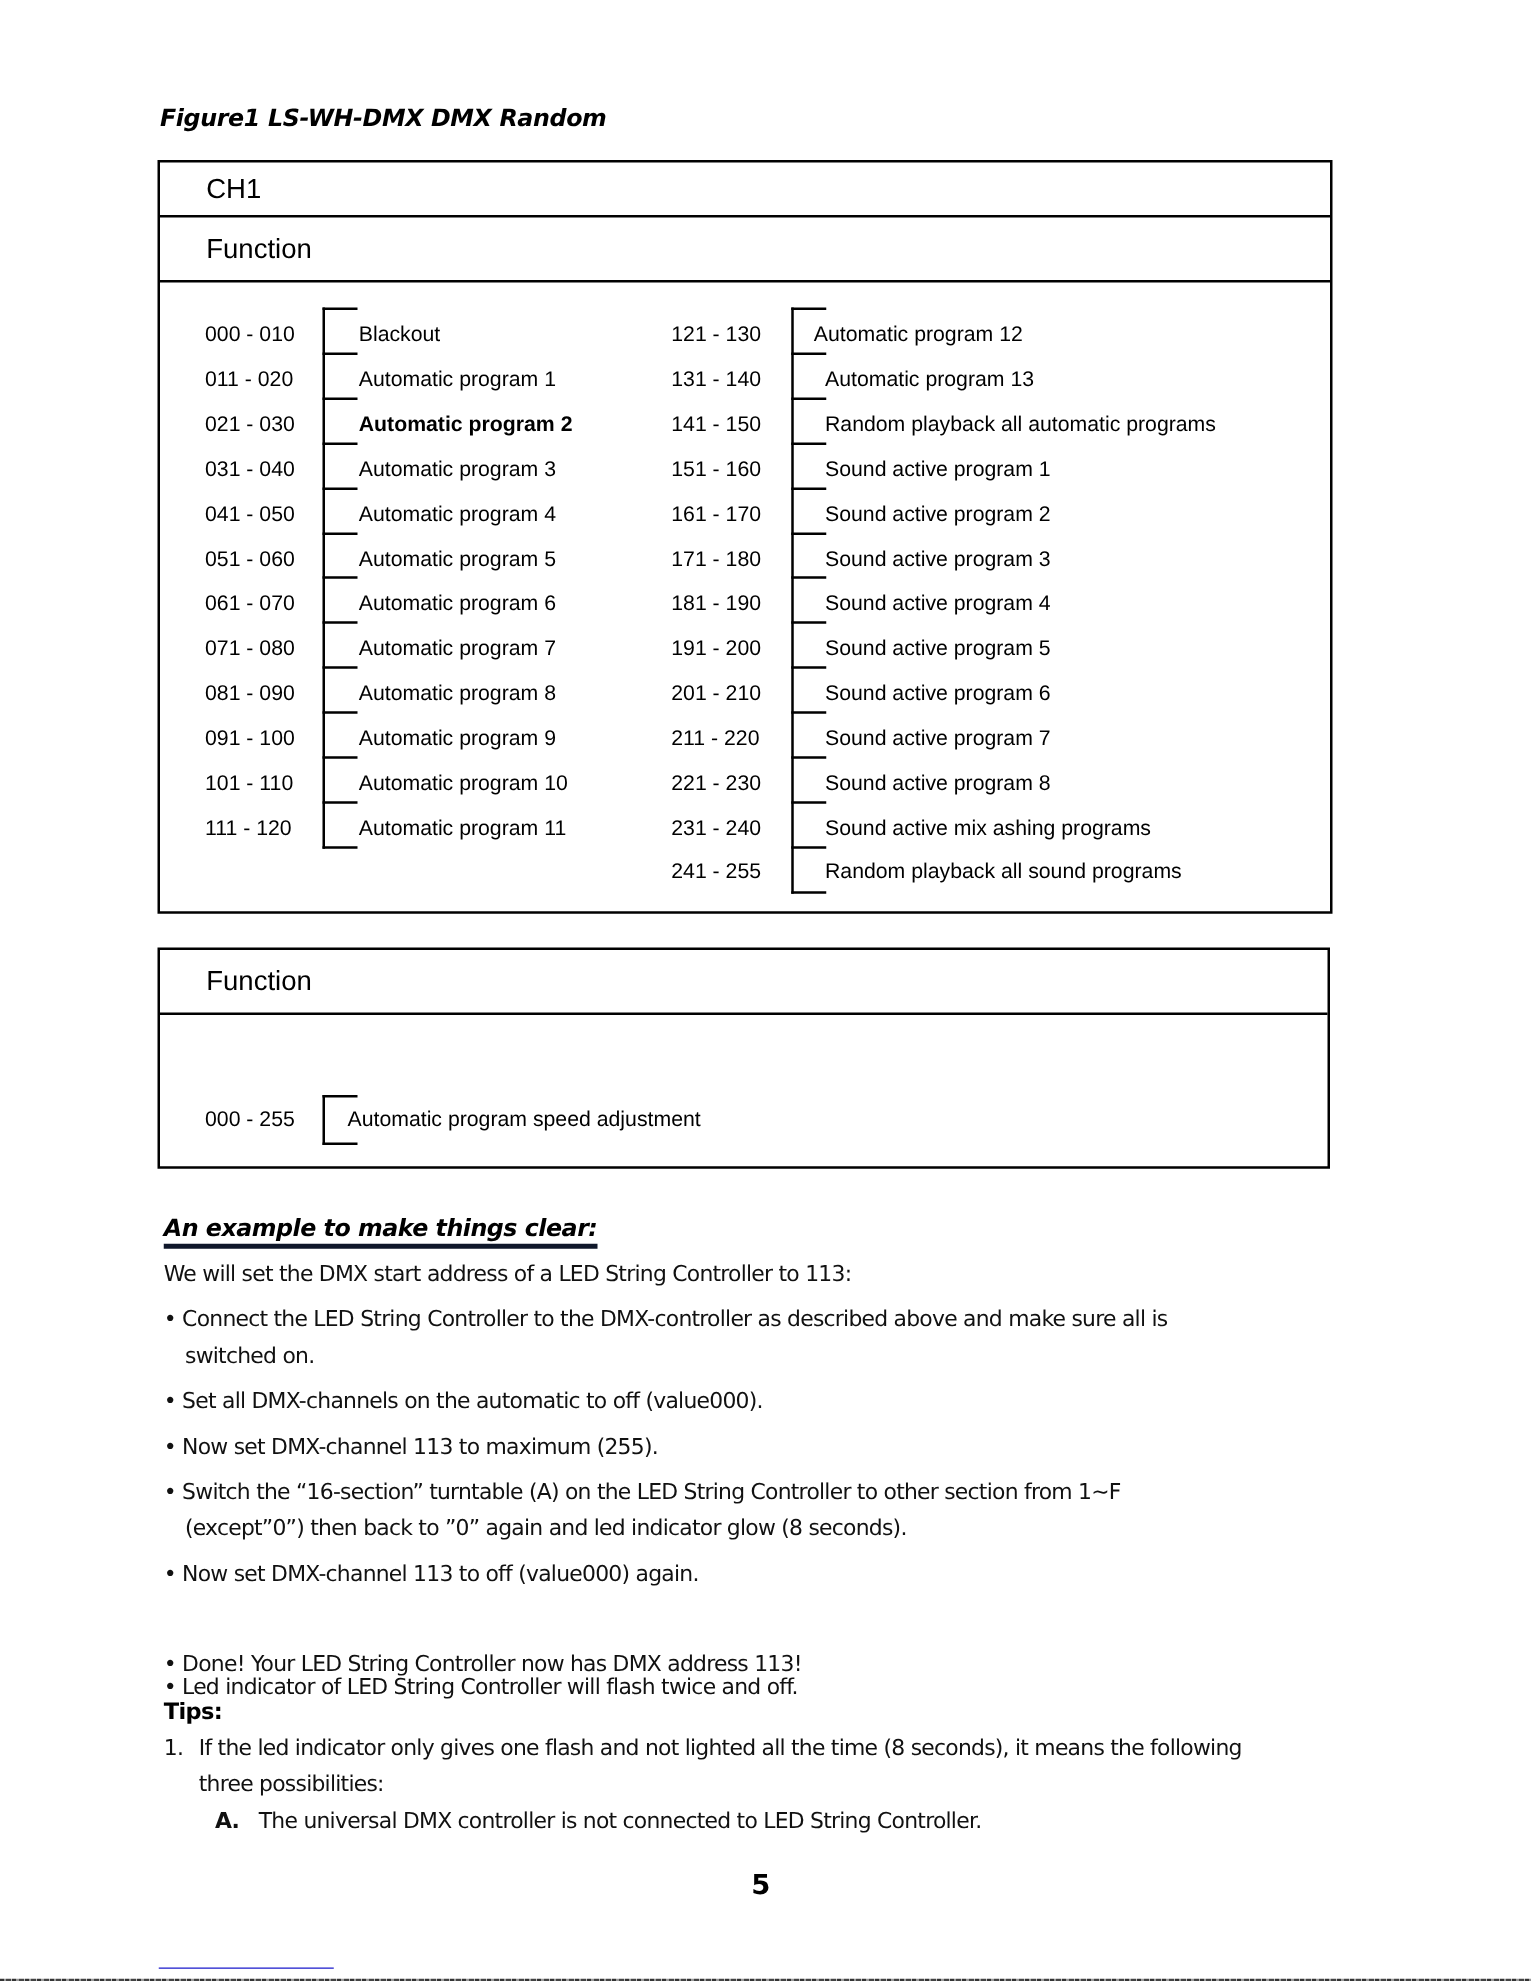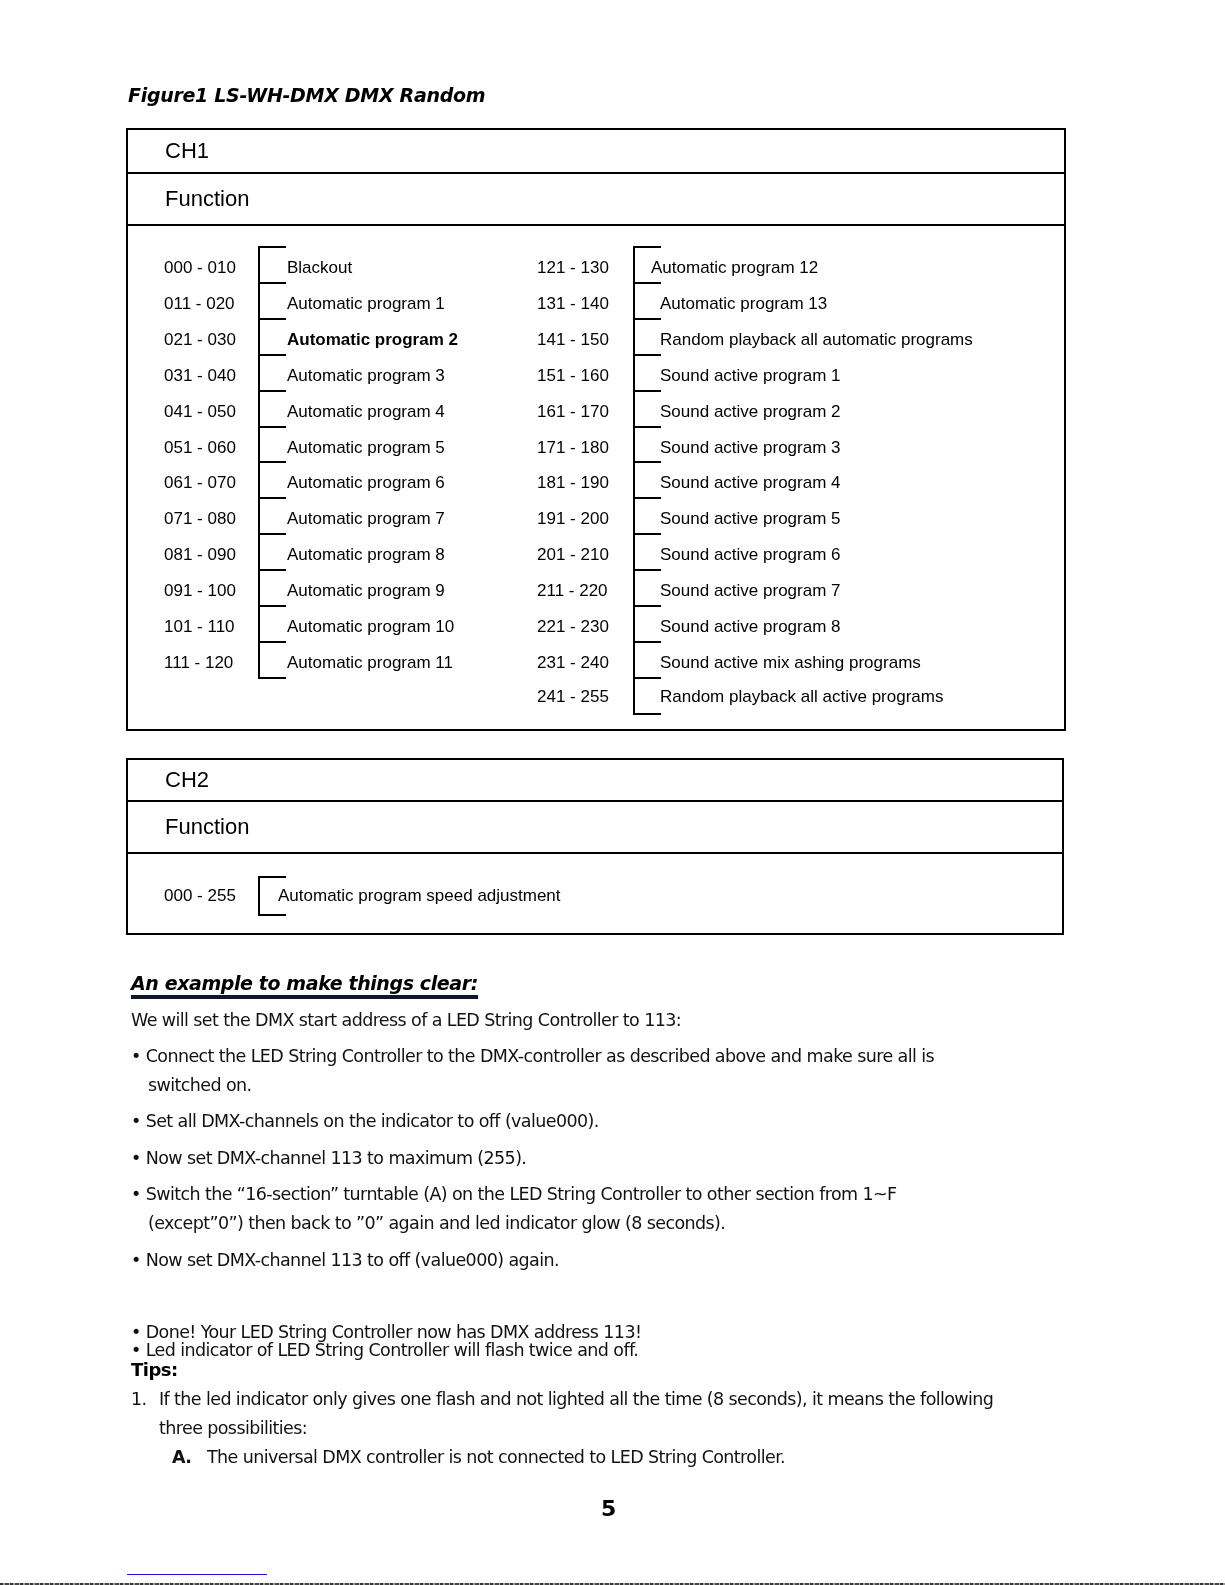--- a/index.html
+++ b/index.html
@@ -104,46 +104,43 @@
       <div class="desc" style="left: 532px; top: 283.3px;">Sound active program 5</div>
       <div class="range" style="left: 409px; top: 319.2px;">201 - 210</div>
       <div class="desc" style="left: 532px; top: 319.2px;">Sound active program 6</div>
       <div class="range" style="left: 409px; top: 355.1px;">211 - 220</div>
       <div class="desc" style="left: 532px; top: 355.1px;">Sound active program 7</div>
       <div class="range" style="left: 409px; top: 391px;">221 - 230</div>
       <div class="desc" style="left: 532px; top: 391px;">Sound active program 8</div>
       <div class="range" style="left: 409px; top: 426.9px;">231 - 240</div>
       <div class="desc" style="left: 532px; top: 426.9px;">Sound active mix ashing programs</div>
       <div class="range" style="left: 409px; top: 460.8px;">241 - 255</div>
-      <div class="desc" style="left: 532px; top: 460.8px;">Random playback all active programs</div>
+      <div class="desc" style="left: 532px; top: 460.8px;">Random playback all sound programs</div>
     </div>
 </div>
 
 <div class="box ch2">
-  <div class="hdr" style="height:42px;">
-    <span>CH2</span>
-  </div>
   <div class="hdr" style="height:52px;">
     <span>Function</span>
   </div>
   <div id="ch2-body" style="position:absolute; left:0; top:94px; width:100%; height:79px;">
       <div class="range" style="left: 36px; top: 32px;">000 - 255</div>
       <div class="bracket-v" style="left: 130px; top: 22px; height: 40px;"></div>
       <div class="bracket-h" style="left: 130px; width: 28px; top: 22px;"></div>
       <div class="bracket-h" style="left: 130px; width: 28px; top: 60px;"></div>
       <div class="desc" style="left: 150px; top: 32px;">Automatic program speed adjustment</div>
     </div>
 </div>
 
 <div class="section-heading">An example to make things clear:</div>
 <div class="para" style="left:131px; top:1010px;">We will set the DMX start address of a LED String Controller to 113:</div>
 <div id="bullets">
     <div class="para" style="left: 131px; top: 1046px;">• Connect the LED String Controller to the DMX-controller as described above and make sure all is</div>
     <div class="para" style="left: 148px; top: 1075px;">switched on.</div>
-    <div class="para" style="left: 131px; top: 1111px;">• Set all DMX-channels on the indicator to off (value000).</div>
+    <div class="para" style="left: 131px; top: 1111px;">• Set all DMX-channels on the automatic to off (value000).</div>
     <div class="para" style="left: 131px; top: 1148px;">• Now set DMX-channel 113 to maximum (255).</div>
     <div class="para" style="left: 131px; top: 1184px;">• Switch the “16-section” turntable (A) on the LED String Controller to other section from 1~F</div>
     <div class="para" style="left: 148px; top: 1213px;">(except”0”) then back to ”0” again and led indicator glow (8 seconds).</div>
     <div class="para" style="left: 131px; top: 1250px;">• Now set DMX-channel 113 to off (value000) again.</div>
     <div class="para" style="left: 131px; top: 1340px;">• Led indicator of LED String Controller will flash twice and off.</div>
     <div class="para" style="left: 131px; top: 1322px;">• Done! Your LED String Controller now has DMX address 113!</div>
   </div>
 
 <div class="tips">Tips:</div>
 <div class="para" style="left:131px; top:1389px;">1.</div>

